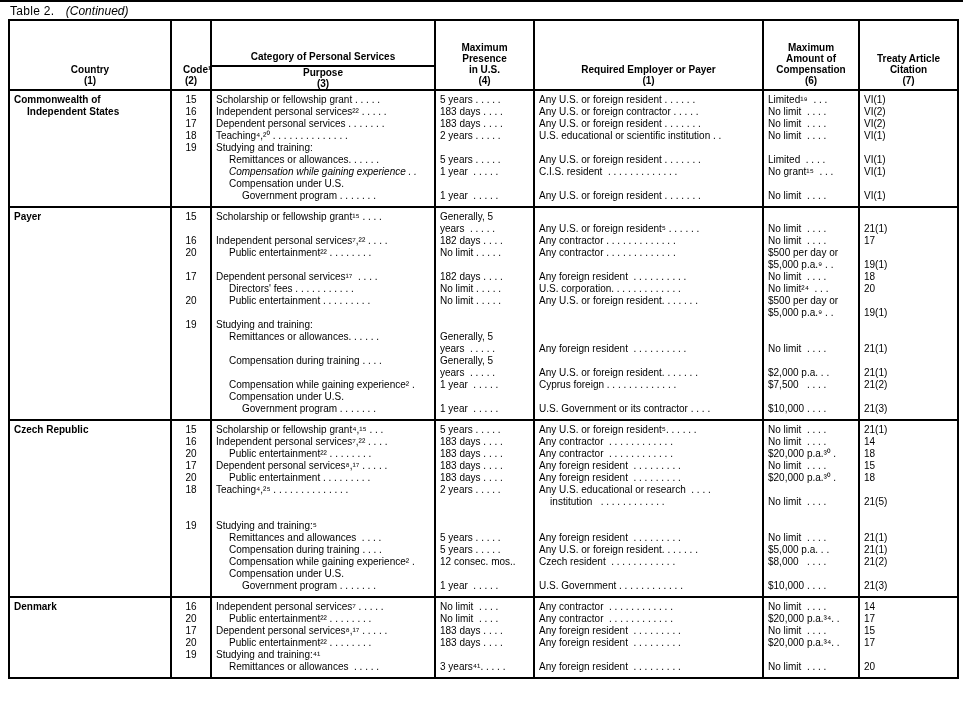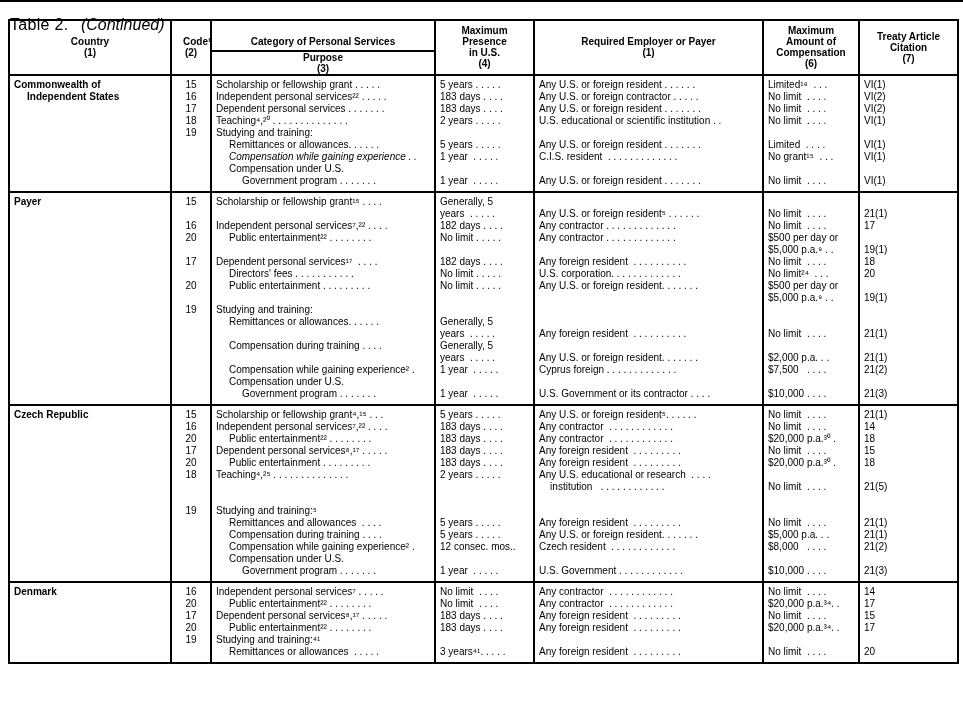--- a/index.html
+++ b/index.html
@@ -2,32 +2,32 @@
 <html><head>
 <meta charset="utf-8">
 <style>
   html,body{margin:0;padding:0;}
   body{
     width:963px;height:721px;background:#ffffff;position:relative;
     font-family:"Liberation Sans", sans-serif;color:#000;
     -webkit-font-smoothing:none;
   }
   .topbar{position:absolute;top:0;left:0;width:963px;height:2px;background:#000;}
-  .title{position:absolute;top:16px;left:10px;font-size:16px;text-align:center;}
+  .title{position:absolute;top:4px;left:10px;font-size:12px;text-align:center;}
   .title .t-main{font-weight:normal;letter-spacing:.3px;}
   .title .t-cont{font-style:italic;margin-left:8px;}
 
   table.grid{
     position:absolute;left:8px;top:19px;width:949px;
     border-collapse:collapse;table-layout:fixed;
   }
   table.grid th, table.grid td{border:2px solid #000;}
 
   th{vertical-align:bottom;font-size:10px;font-weight:bold;text-align:center;padding:0;}
-  .hcell{display:flex;flex-direction:column;justify-content:center;height:53px;padding:2px 11px 3px;box-sizing:border-box;}
+  .hcell{display:flex;flex-direction:column;justify-content:flex-end;height:68px;padding:2px 11px 3px;box-sizing:border-box;}
   .hcell .hl{white-space:pre;line-height:11px;}
   .cat-wrap{display:flex;flex-direction:column;justify-content:space-between;height:40px;padding:0;box-sizing:border-box;}
   .cat-top{border-bottom:2px solid #000;padding:2px 0 3px;line-height:11px;}
   .cat-bottom{padding:0 0 3px;white-space:pre;line-height:11px;}
 
   td{vertical-align:top;font-size:10px;padding:3px 2px 4px 4px;}
   td .ln{height:12px;line-height:12px;white-space:pre;overflow:hidden;}
   td.code-cell{text-align:center;padding-left:0;padding-right:0;}
   td.country-cell .ln{font-weight:bold;}
 </style>

